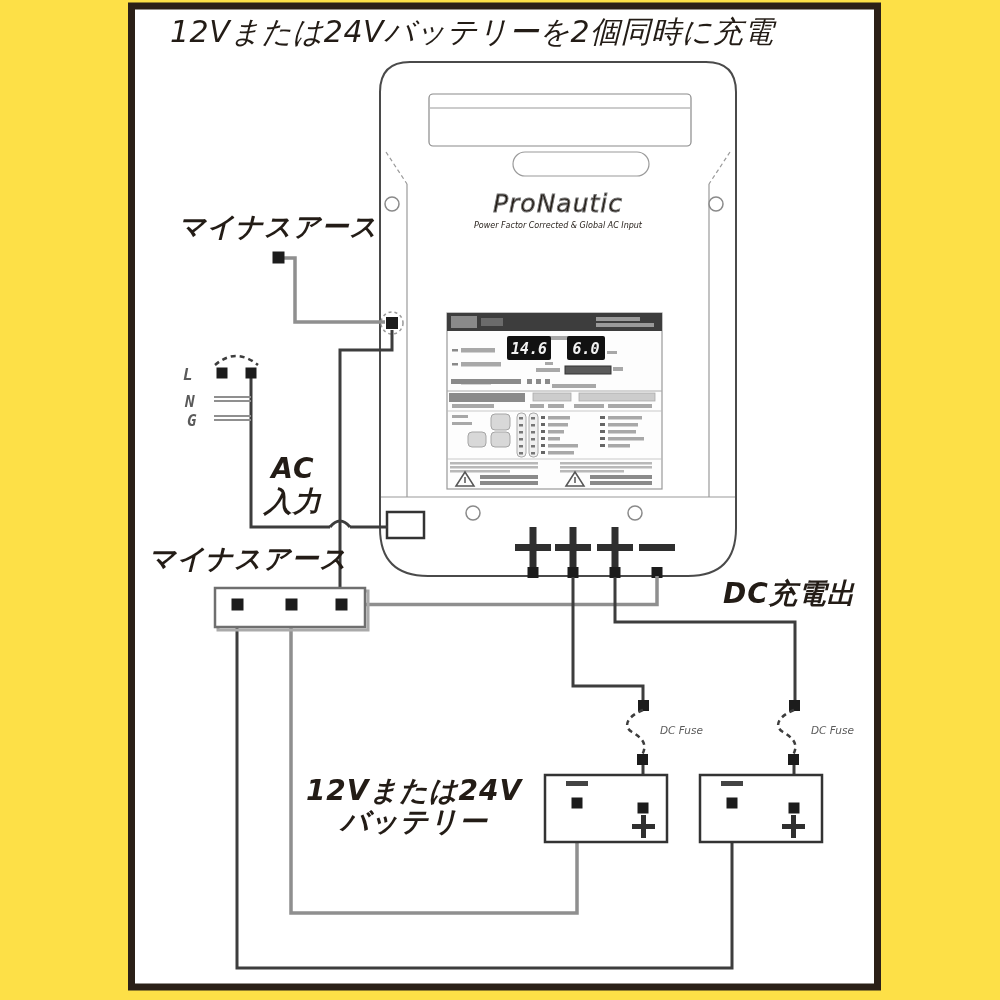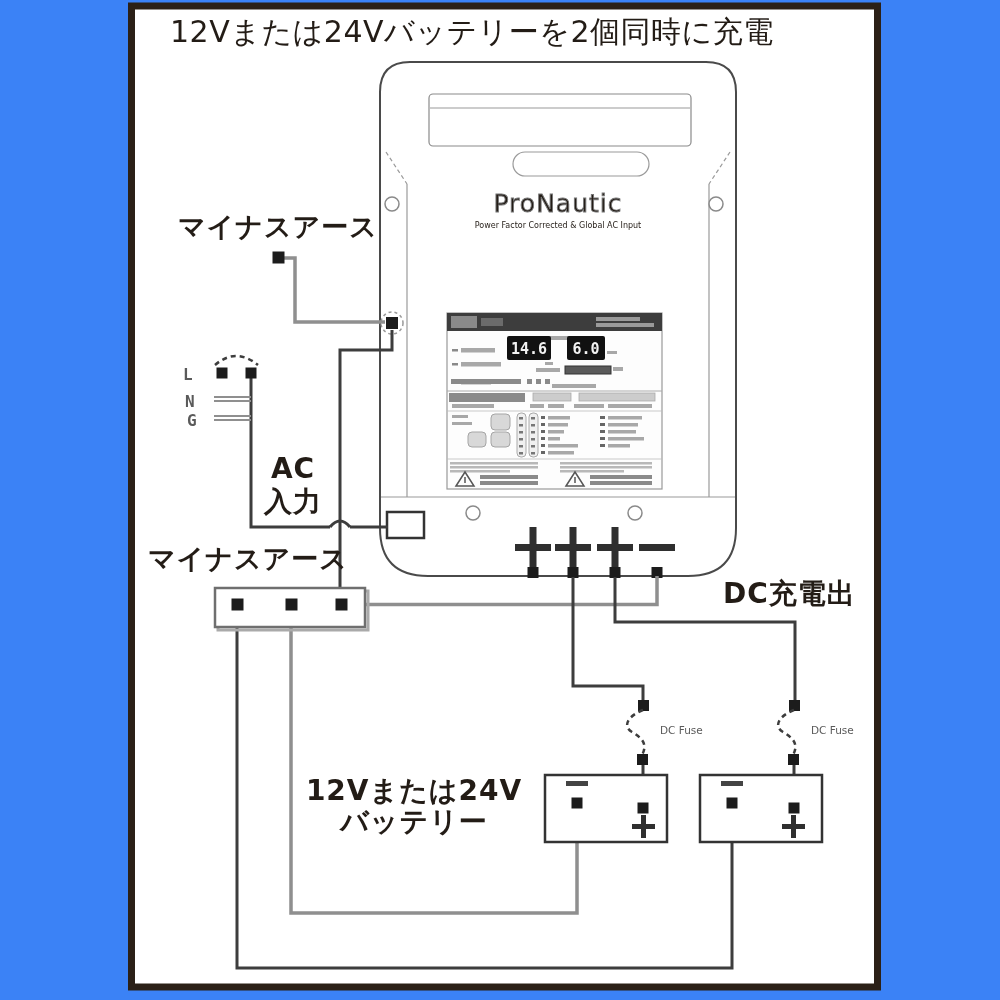--- a/index.html
+++ b/index.html
@@ -1,17 +1,17 @@
 <!DOCTYPE html>
 <html><head>
 <meta charset="utf-8">
 <style>
   html,body{margin:0;padding:0;background:#ffffff;}
-  .stage{position:relative;width:1000px;height:1000px;background:#3b82f6;
-         font-family:"DejaVu Sans",sans-serif;}
+  .stage{position:relative;width:1000px;height:1000px;background:#fde047;
+         font-family:"DejaVu Sans",sans-serif;font-style:italic;}
   svg{position:absolute;left:0;top:0;}
   text{font-family:"DejaVu Sans",sans-serif;fill:#231c16;}
   .jp{font-weight:bold;letter-spacing:1px;}
   .title-t{font-weight:normal;letter-spacing:0.5px;}
   .seg{font-family:"DejaVu Sans Mono",monospace;font-weight:bold;fill:#f2f2f2;}
   .tiny{fill:#5a5a5a;font-size:10.5px;letter-spacing:0;}
   .lng{font-family:"DejaVu Sans Mono",monospace;font-weight:bold;fill:#5a5a5a;font-size:16px;}
   .wire-d{stroke:#3d3d3d;stroke-width:3;fill:none;}
   .wire-g{stroke:#8f8f8f;stroke-width:3.5;fill:none;}
   .dot{fill:#1c1c1c;stroke:none;}

